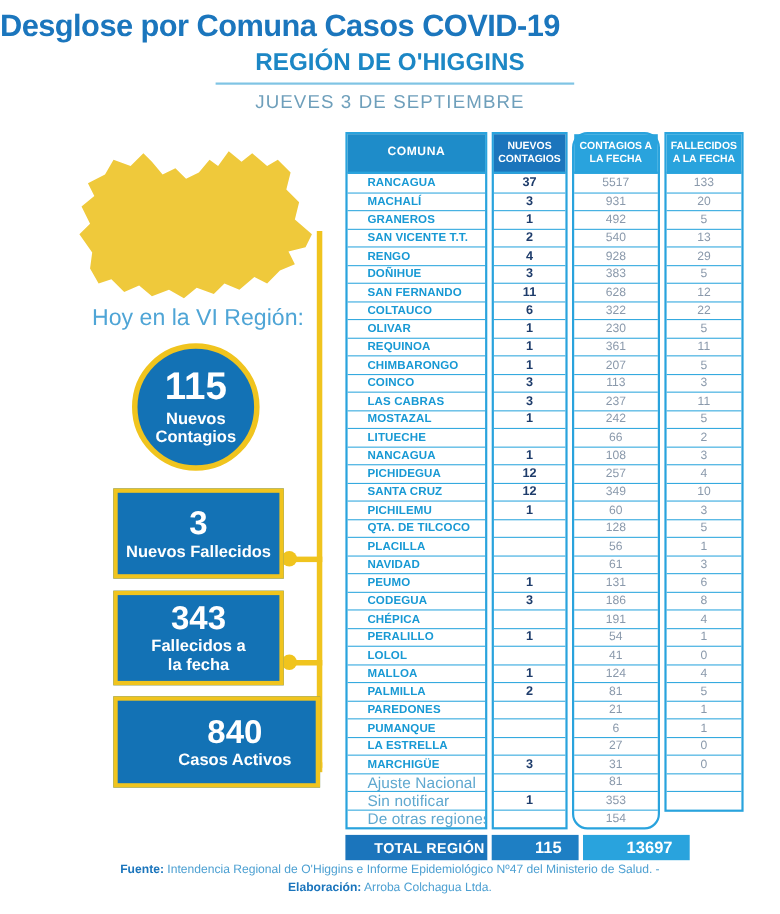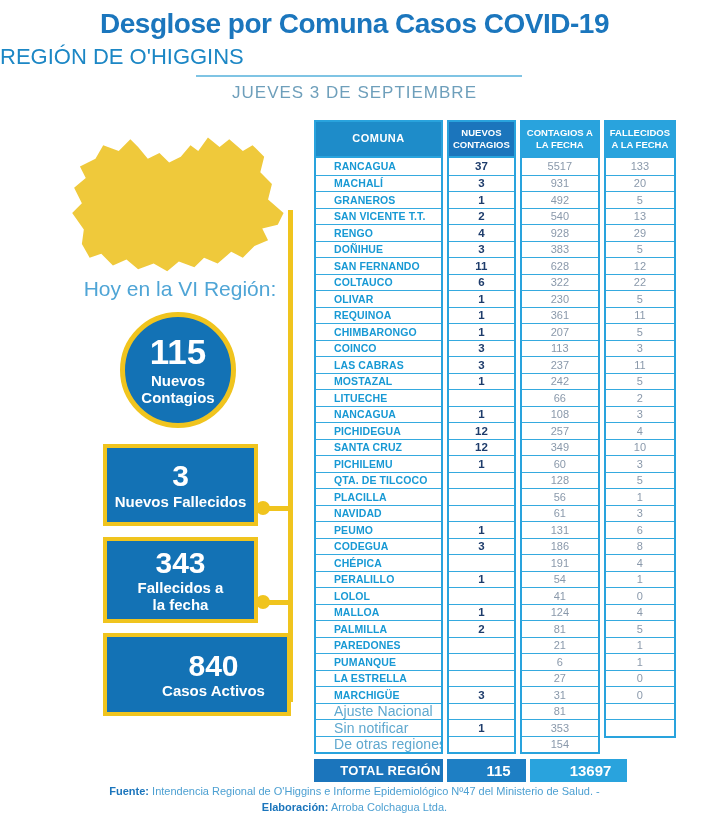--- a/index.html
+++ b/index.html
@@ -7,26 +7,26 @@
     position:relative;
     width:709px;height:831px;
     background:#ffffff;
     font-family:"Liberation Sans", sans-serif;
     overflow:hidden;
   }
   .abs{position:absolute;}
 
   
   .page-title{
-    left:0;top:8px;width:709px;text-align:center;
+    left:0;top:8px;width:709px;text-align:left;
     font-size:28px;font-weight:bold;color:#1B76BD;letter-spacing:-0.5px;
   }
   .page-subtitle{
-    left:0;top:44px;width:709px;
-    font-size:22px;font-weight:normal;color:#1C87C5;
+    left:0;top:44px;width:709px;text-align:center;
+    font-size:22px;font-weight:bold;color:#1C87C5;
   }
   .title-divider{
     left:196px;top:75px;width:326px;height:2px;background:#7FC4E4;
   }
   .page-date{
     left:0;top:83px;width:709px;text-align:center;
     font-size:17px;color:#6E9FBB;letter-spacing:1px;
   }
 
   
@@ -61,21 +61,21 @@
   #box-2{left:103px;top:633px;height:75px;padding-left:33px;}
 
   
   .table-wrap{
     left:314px;top:120px;width:362px;
     display:flex;gap:4px;align-items:flex-start;
   }
   .tcol{
     border:2px solid #29A3DD;box-sizing:border-box;background:#fff;
   }
-  #col-0{width:129px;} #col-1{width:79px;} #col-2{width:97px;} #col-3{width:77px;}
+  #col-0{width:129px;} #col-1{width:79px;} #col-2{width:97px;border-radius:14px;} #col-3{width:77px;}
   .col-header{
     height:36px;border-bottom:2px solid #29A3DD;box-sizing:border-box;
     display:flex;align-items:center;justify-content:center;text-align:center;
     color:#fff;font-weight:bold;font-size:9.5px;line-height:1.25;padding:0 4px;
   }
   #col-0 .col-header{background:#1E8CC9;font-size:11px;letter-spacing:0.5px;}
   #col-1 .col-header{background:#1B75BC;}
   #col-2 .col-header{background:#29A3DD;}
   #col-3 .col-header{background:#29A3DD;}
   .cell{

